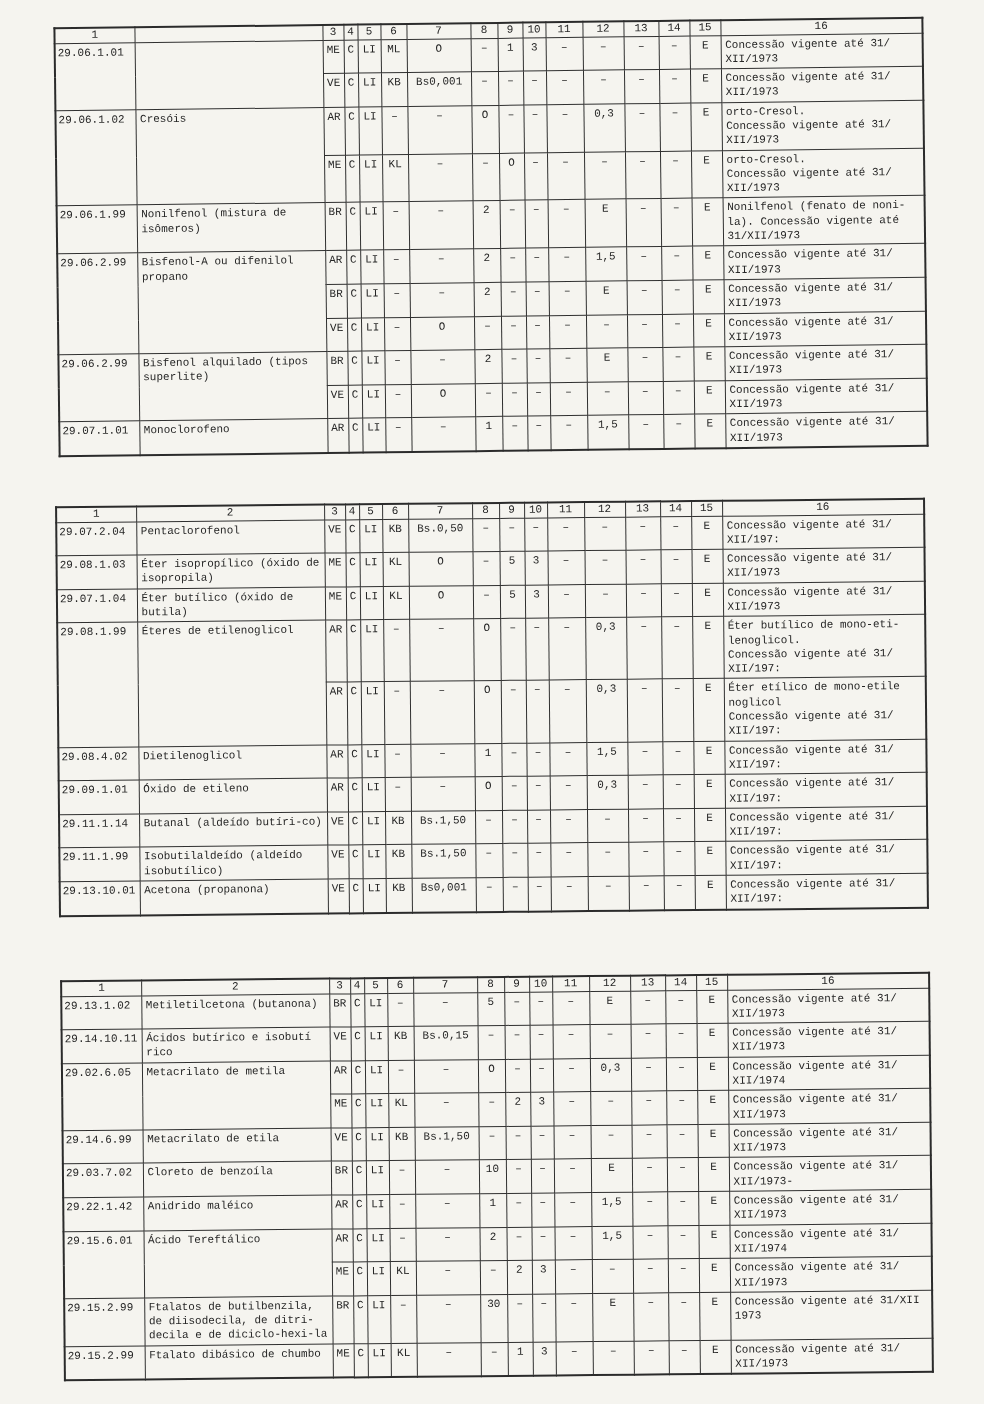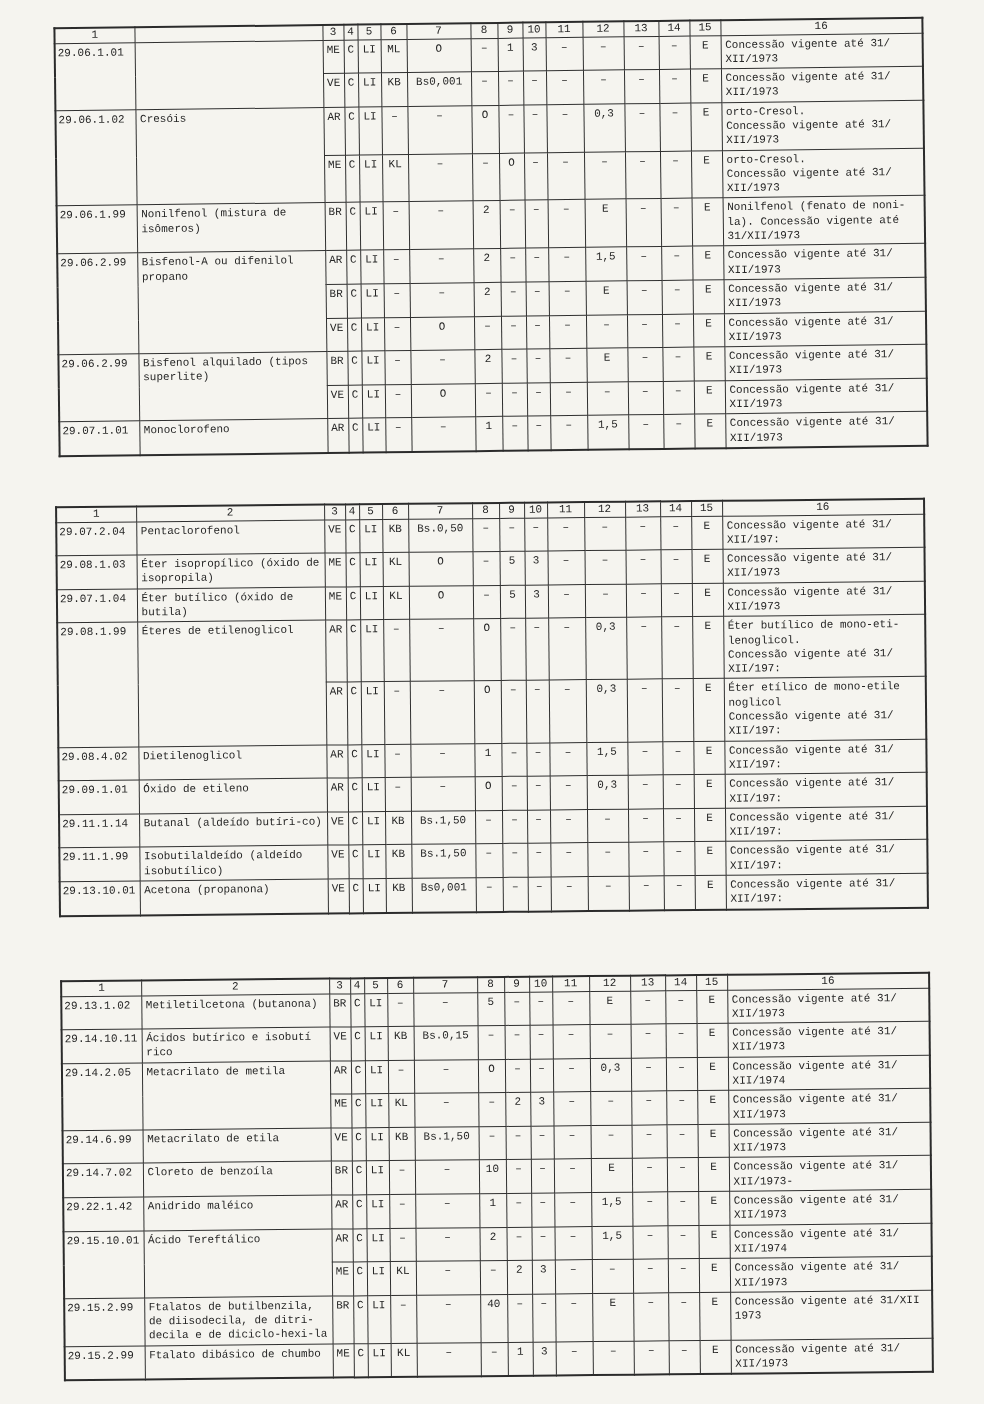--- a/index.html
+++ b/index.html
@@ -607,21 +607,21 @@
           <td class="sm c10">–</td>
           <td class="sm c11">–</td>
           <td class="sm c12">–</td>
           <td class="sm c13">–</td>
           <td class="sm c14">–</td>
           <td class="sm c15">E</td>
           <td class="obs">Concessão vigente até 31/
 XII/1973</td>
         </tr>
         <tr>
-          <td class="code" rowspan="2">29.14.2.05</td>
+          <td class="code" rowspan="2">29.02.6.05</td>
           <td class="pname" rowspan="2">Metacrilato de metila</td>
           <td class="sm c3">AR</td>
           <td class="sm c4">C</td>
           <td class="sm c5">LI</td>
           <td class="sm c6">–</td>
           <td class="sm c7">–</td>
           <td class="sm c8">O</td>
           <td class="sm c9">–</td>
           <td class="sm c10">–</td>
           <td class="sm c11">–</td>
@@ -662,21 +662,21 @@
           <td class="sm c10">–</td>
           <td class="sm c11">–</td>
           <td class="sm c12">–</td>
           <td class="sm c13">–</td>
           <td class="sm c14">–</td>
           <td class="sm c15">E</td>
           <td class="obs">Concessão vigente até 31/
 XII/1973</td>
         </tr>
         <tr>
-          <td class="code">29.14.7.02</td>
+          <td class="code">29.03.7.02</td>
           <td class="pname">Cloreto de benzoíla</td>
           <td class="sm c3">BR</td>
           <td class="sm c4">C</td>
           <td class="sm c5">LI</td>
           <td class="sm c6">–</td>
           <td class="sm c7">–</td>
           <td class="sm c8">10</td>
           <td class="sm c9">–</td>
           <td class="sm c10">–</td>
           <td class="sm c11">–</td>
@@ -700,21 +700,21 @@
           <td class="sm c10">–</td>
           <td class="sm c11">–</td>
           <td class="sm c12">1,5</td>
           <td class="sm c13">–</td>
           <td class="sm c14">–</td>
           <td class="sm c15">E</td>
           <td class="obs">Concessão vigente até 31/
 XII/1973</td>
         </tr>
         <tr>
-          <td class="code" rowspan="2">29.15.10.01</td>
+          <td class="code" rowspan="2">29.15.6.01</td>
           <td class="pname" rowspan="2">Ácido Tereftálico</td>
           <td class="sm c3">AR</td>
           <td class="sm c4">C</td>
           <td class="sm c5">LI</td>
           <td class="sm c6">–</td>
           <td class="sm c7">–</td>
           <td class="sm c8">2</td>
           <td class="sm c9">–</td>
           <td class="sm c10">–</td>
           <td class="sm c11">–</td>
@@ -743,21 +743,21 @@
 XII/1973</td>
         </tr>
         <tr>
           <td class="code">29.15.2.99</td>
           <td class="pname">Ftalatos de butilbenzila, de diisodecila, de ditri-decila e de diciclo-hexi-la</td>
           <td class="sm c3">BR</td>
           <td class="sm c4">C</td>
           <td class="sm c5">LI</td>
           <td class="sm c6">–</td>
           <td class="sm c7">–</td>
-          <td class="sm c8">40</td>
+          <td class="sm c8">30</td>
           <td class="sm c9">–</td>
           <td class="sm c10">–</td>
           <td class="sm c11">–</td>
           <td class="sm c12">E</td>
           <td class="sm c13">–</td>
           <td class="sm c14">–</td>
           <td class="sm c15">E</td>
           <td class="obs">Concessão vigente até 31/XII
 1973</td>
         </tr>

